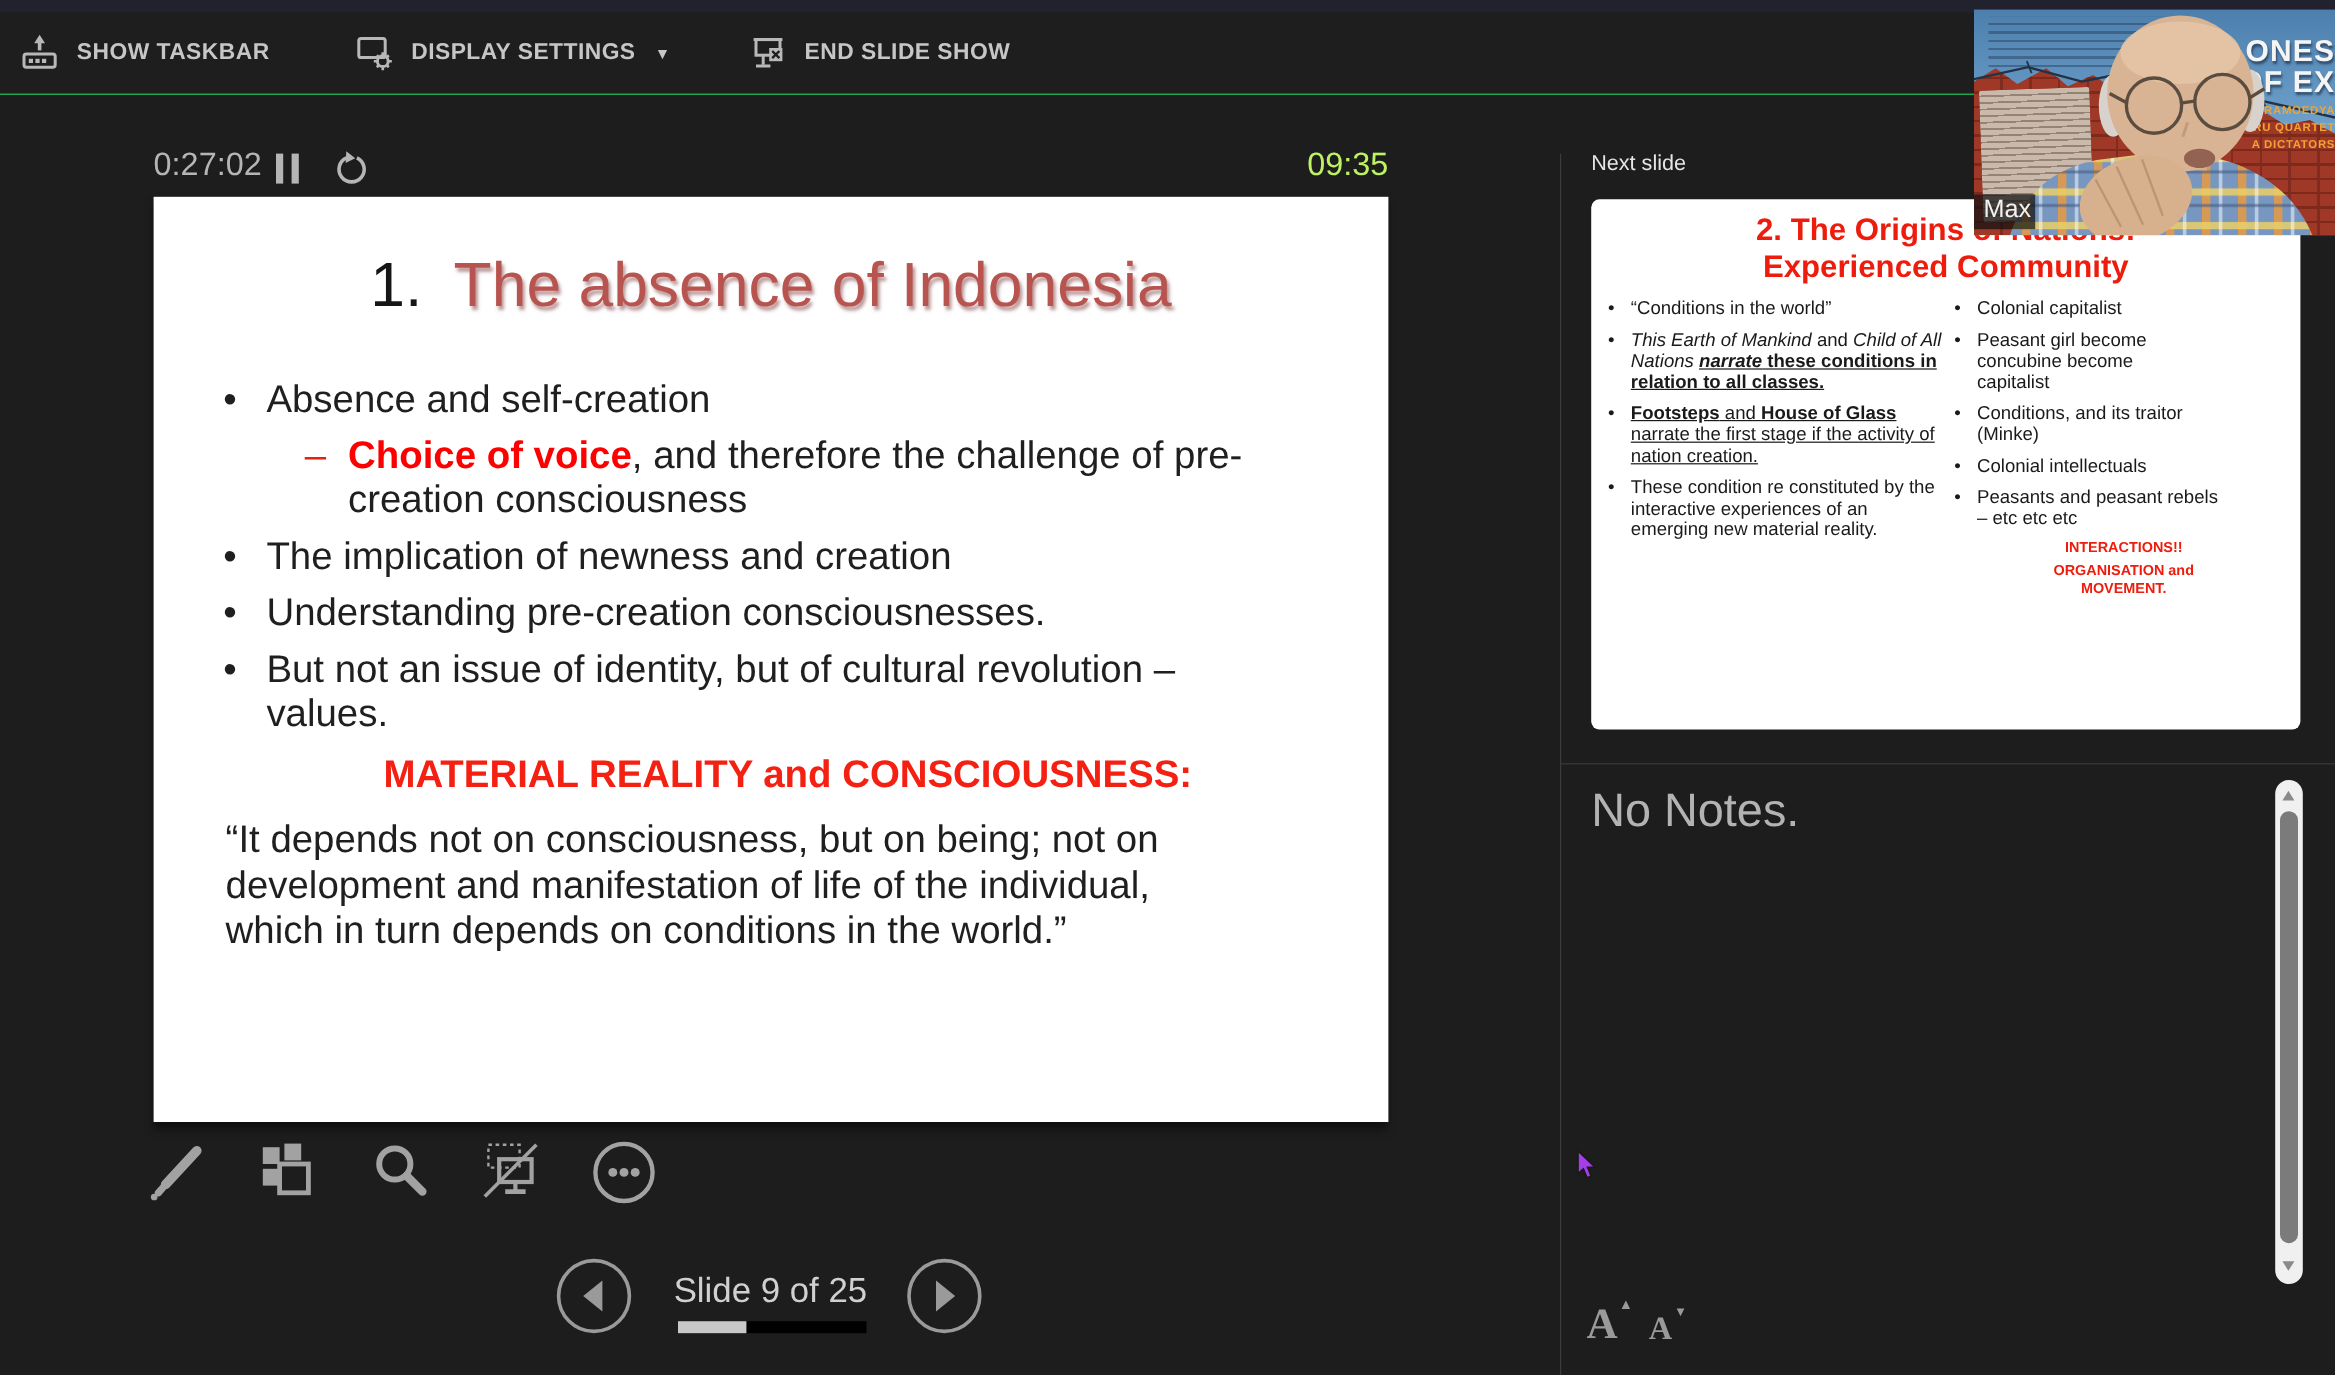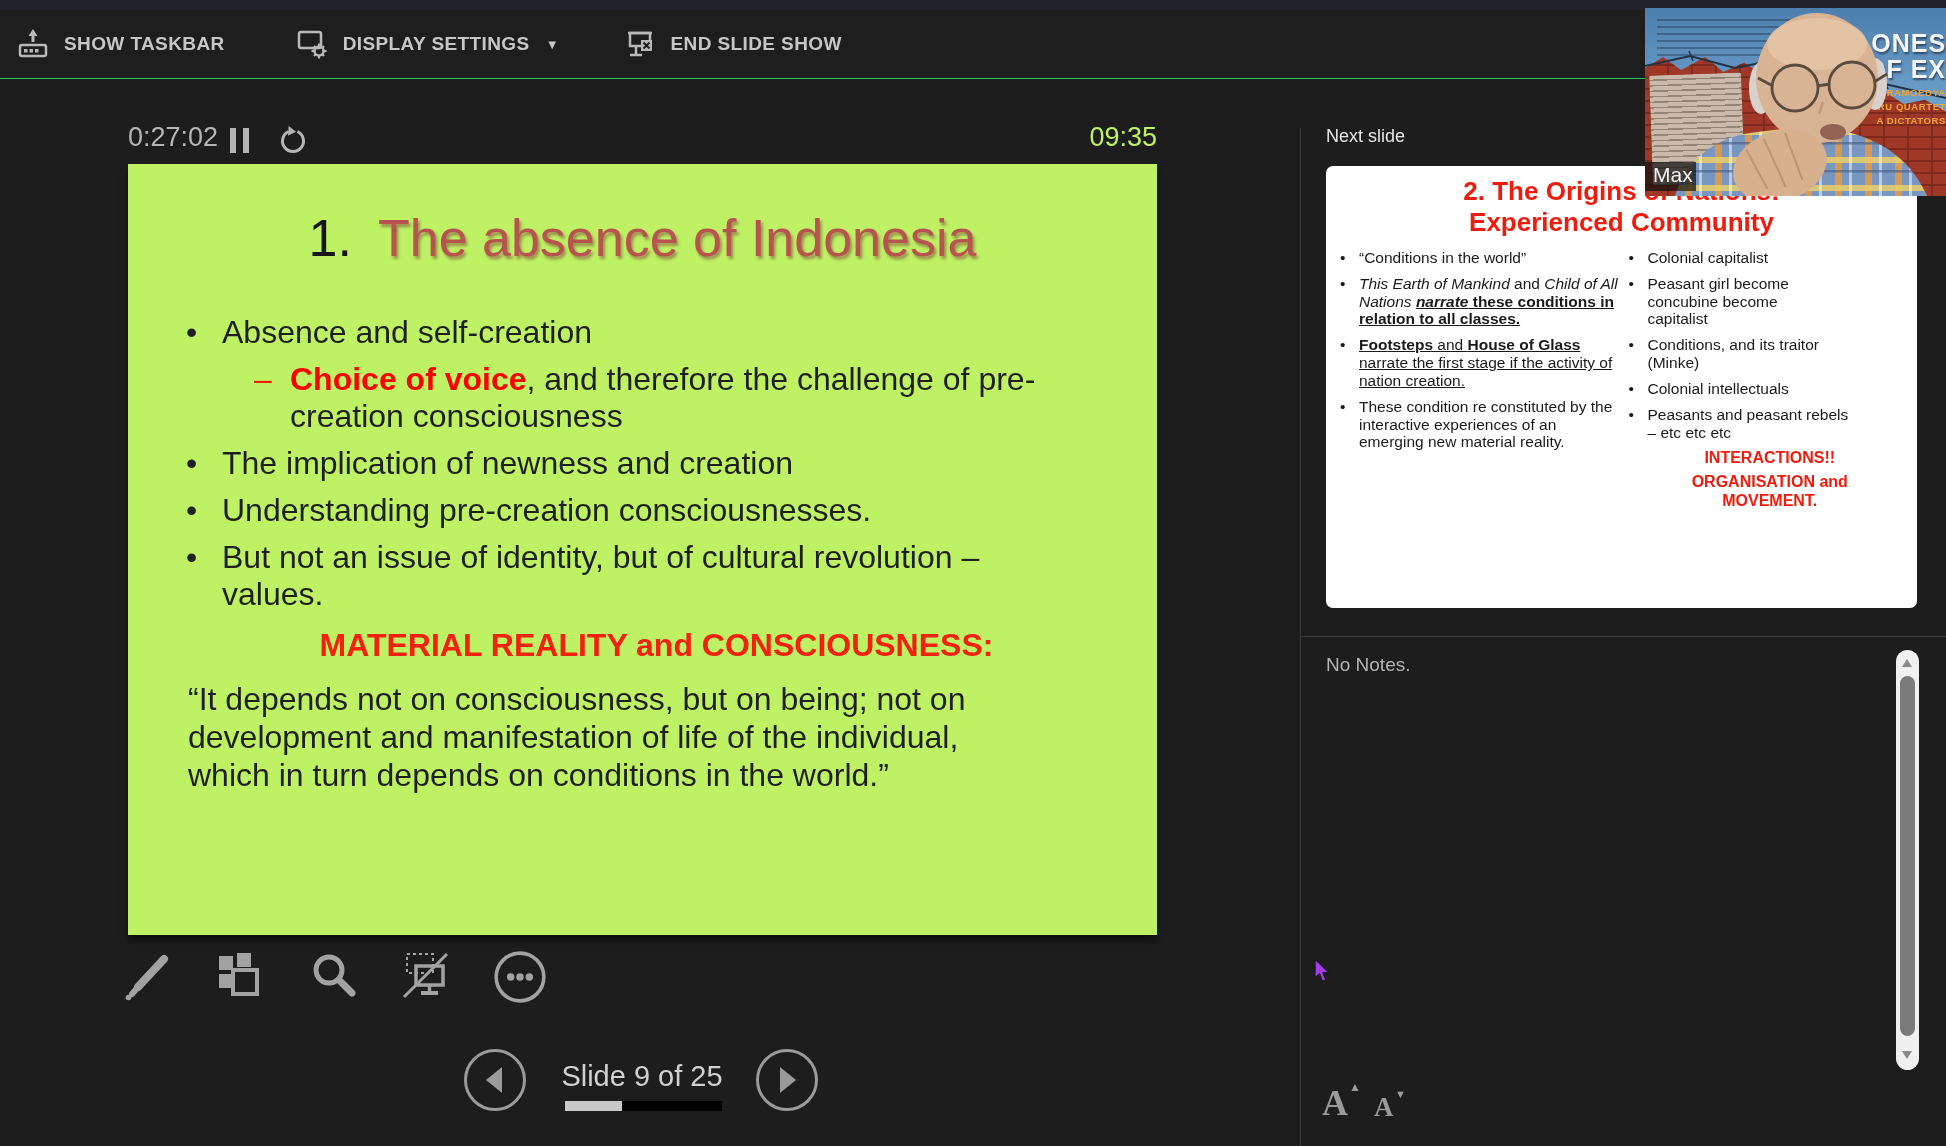--- a/index.html
+++ b/index.html
@@ -17,21 +17,21 @@
   .tb-item svg{display:block;}
 
   
   .t-elapsed{position:absolute;left:128px;top:122px;font-size:27px;color:#b5b5b5;}
   .btn-pause{position:absolute;left:230px;top:128px;width:24px;height:26px;display:flex;gap:7px;cursor:pointer;}
   .btn-pause i{display:block;width:6px;height:25px;background:#b5b5b5;}
   .btn-replay{position:absolute;left:278px;top:125px;cursor:pointer;}
   .t-clock{position:absolute;left:1070px;top:122px;width:87px;text-align:right;font-size:27px;color:#bef264;}
 
   
-  .slide{position:absolute;left:128px;top:164px;width:1029px;height:771px;background:#bef264;
+  .slide{position:absolute;left:128px;top:164px;width:1029px;height:771px;background:#ffffff;
          color:#1f1f1f;box-shadow:0 6px 7px rgba(0,0,0,.5);overflow:hidden;}
   .s-title{margin-top:44px;text-align:center;font-size:52px;white-space:nowrap;}
   .s-num{color:#161616;margin-right:26px;}
   .s-title-text{color:#b85450;text-shadow:2px 3px 3px rgba(125,60,60,.55);}
   .s-body{margin:46px 30px 0 58px;font-size:32px;line-height:37px;}
   .s-li{display:flex;margin-bottom:10px;}
   .s-dot{width:36px;flex:none;}
   .s-sub{display:flex;margin-left:68px;margin-bottom:10px;}
   .s-dash{width:36px;flex:none;color:#e8210f;}
   .red-bold{color:#fe0000;font-weight:700;}
@@ -48,32 +48,32 @@
   .nav-prev{left:464px;top:1049px;} .nav-next{left:756px;top:1049px;}
   .nav-label{position:absolute;left:542px;top:1060px;width:200px;text-align:center;
              font-size:29px;color:#d0d0d0;white-space:nowrap;}
   .progress{position:absolute;left:565px;top:1101px;width:157px;height:10px;background:#000;}
   .progress i{display:block;height:10px;background:#c8c8c8;}
 
   
   .vdiv{position:absolute;left:1300px;top:128px;width:1px;height:1018px;background:#3b3b3b;}
   .hdiv{position:absolute;left:1301px;top:636px;width:645px;height:1px;background:#3b3b3b;}
   .next-label{position:absolute;left:1326px;top:126px;font-size:18px;color:#e5e5e5;}
-  .no-notes{position:absolute;left:1326px;top:654px;font-size:19px;color:#b3b3b3;}
+  .no-notes{position:absolute;left:1326px;top:654px;font-size:39px;color:#b3b3b3;}
 
   .preview{position:absolute;left:1326px;top:166px;width:591px;height:442px;background:#ffffff;
            border-radius:7px;z-index:5;overflow:hidden;}
   .pv-title{margin-top:10px;text-align:center;font-size:26px;font-weight:700;color:#ee1c0c;line-height:31px;}
   .pv-cols{display:flex;padding:11px 6px 0 14px;gap:6px;}
   .pv-col{width:283px;}
   .pv-item{display:flex;font-size:15.5px;line-height:1.15;color:#1a1a1a;margin-bottom:8px;}
   .pv-marker{width:19px;flex:none;}
   .pv-text{flex:1;padding-right:4px;}
   .r-b{font-weight:700;} .r-i{font-style:italic;} .r-u{text-decoration:underline;}
-  .pv-red{font-weight:700;color:#ee1c0c;text-align:center;font-size:16px;line-height:1.18;}
+  .pv-red{font-weight:700;color:#ee1c0c;text-align:center;font-size:12px;line-height:1.18;}
   .pv-red.first{margin-top:8px;margin-bottom:5px;}
 
   
   .sbar{position:absolute;left:1896px;top:650px;width:23px;height:420px;background:#f0f0f0;
         border-radius:12px;z-index:4;}
   .sb-up{position:absolute;left:6px;top:9px;width:0;height:0;border-left:5.5px solid transparent;
          border-right:5.5px solid transparent;border-bottom:8px solid #8a8a8a;}
   .sb-thumb{position:absolute;left:4px;top:26px;width:15px;height:360px;background:#7b7b7b;border-radius:8px;cursor:pointer;}
   .sb-down{position:absolute;left:6px;bottom:11px;width:0;height:0;border-left:5.5px solid transparent;
          border-right:5.5px solid transparent;border-top:8px solid #8a8a8a;}

